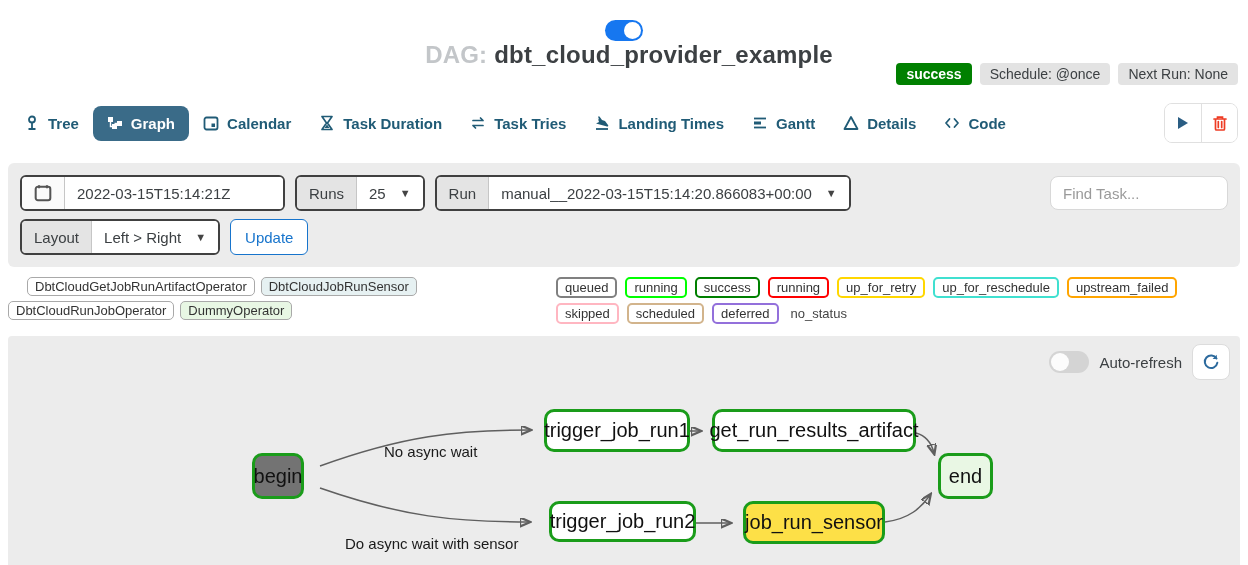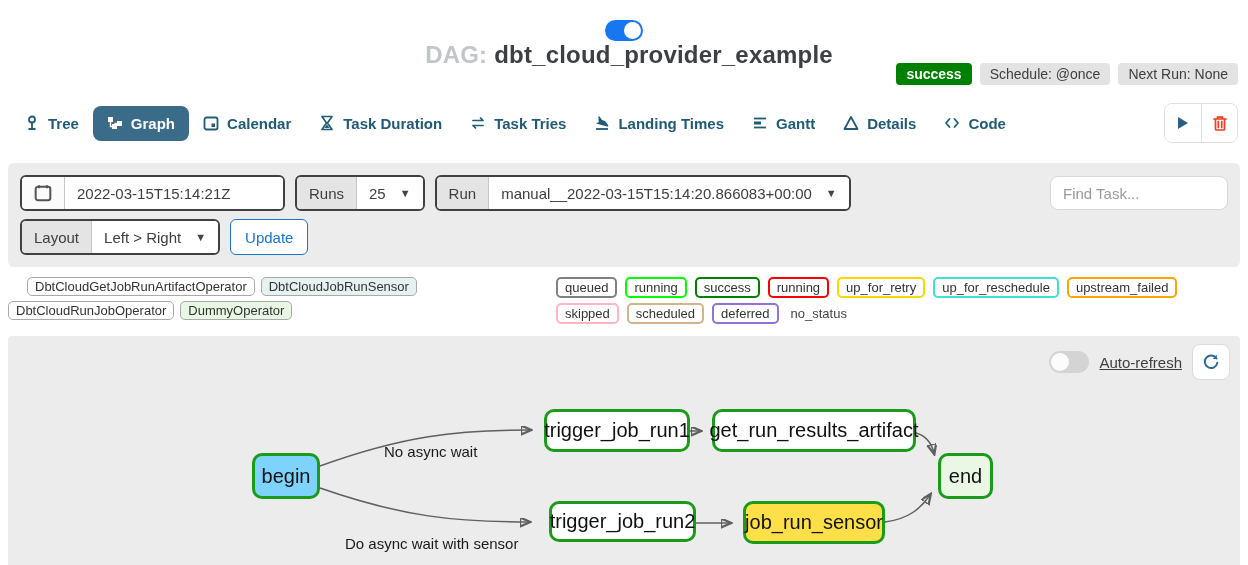--- a/index.html
+++ b/index.html
@@ -47,21 +47,21 @@
   
   .legend { display:flex; padding:10px 8px 0 8px; align-items:flex-start; }
   .op-legend { width:548px; display:flex; flex-wrap:wrap; gap:5px 6px; flex:none; }
   .state-legend { display:flex; flex-wrap:wrap; gap:5px 8px; align-items:center; }
   .lbadge { font-size:13px; padding:1px 7px; border-radius:5px; background:#fff; border:1px solid #a9a9a9; color:#333; white-space:nowrap; }
   .sbadge { font-size:13px; padding:1px 7px; border-radius:5px; background:#fff; border:2px solid #888; color:#333; white-space:nowrap; }
   .nostatus { font-size:13px; color:#444; padding:3px 4px; }
 
   
   .graph-panel { position:relative; margin:12px 8px 0 8px; height:244px; background:#ececec; border-radius:4px; }
-  .graph-controls { position:absolute; top:8px; right:10px; display:flex; align-items:center; gap:10px; z-index:3;text-decoration:underline; }
+  .graph-controls { position:absolute; top:8px; right:10px; display:flex; align-items:center; gap:10px; z-index:3; }
   .toggle-off { width:40px; height:22px; border-radius:11px; background:#d4d4d4; position:relative; cursor:pointer; }
   .toggle-off .knob { position:absolute; top:2px; left:2px; width:18px; height:18px; border-radius:50%; background:#fcfcfc; }
   .autorefresh-label { font-size:15px; color:#3c4043; }
   .refresh-btn { width:38px; height:36px; background:#fff; border:1px solid #dcdcdc; border-radius:8px;
      display:flex; align-items:center; justify-content:center; cursor:pointer; }
   .graph-canvas { position:absolute; inset:0; }
   .gnode { position:absolute; display:flex; align-items:center; justify-content:center;
      border:3px solid #1a9c1a; border-radius:10px; font-size:20px; color:#111; cursor:pointer; z-index:2; white-space:nowrap; }
   svg.edges { position:absolute; inset:0; width:100%; height:100%; z-index:1; }
   svg.edges path { fill:none; stroke:#5f5f5f; stroke-width:1.5; }
@@ -250,21 +250,21 @@
     <path d="M 312 130 C 395 100, 448 94, 522 94" marker-end="url(#arrow)"></path>
         <path d="M 312 152 C 395 181, 448 186, 521 186" marker-end="url(#arrow)"></path>
         <path d="M 682 95 L 692 95" marker-end="url(#arrow)"></path>
         <path d="M 908 97 C 919 100, 924 109, 926 117" marker-end="url(#arrow)"></path>
         <path d="M 682 187 L 722 187" marker-end="url(#arrow)"></path>
         <path d="M 877 186 C 901 183, 913 172, 922 159" marker-end="url(#arrow)"></path>
         <text x="376" y="121">No async wait</text>
         <text x="337" y="213">Do async wait with sensor</text>
       </svg>
     <div id="nodes-layer">
-        <div class="gnode" style="left: 244px; top: 117px; width: 68px; height: 46px; background: #7dd3fc; border-color: rgb(26, 156, 26);">begin</div>
+        <div class="gnode" style="left: 244px; top: 117px; width: 52px; height: 46px; background: #737373; border-color: rgb(26, 156, 26);">begin</div>
         <div class="gnode" style="left: 536px; top: 73px; width: 146px; height: 43px; background: rgb(255, 255, 255); border-color: rgb(26, 156, 26);">trigger_job_run1</div>
         <div class="gnode" style="left: 704px; top: 73px; width: 204px; height: 43px; background: rgb(255, 255, 255); border-color: rgb(26, 156, 26);">get_run_results_artifact</div>
         <div class="gnode" style="left: 541px; top: 165px; width: 147px; height: 41px; background: rgb(255, 255, 255); border-color: rgb(26, 156, 26);">trigger_job_run2</div>
         <div class="gnode" style="left: 735px; top: 165px; width: 142px; height: 43px; background: #fde047; border-color: rgb(26, 156, 26);">job_run_sensor</div>
         <div class="gnode" style="left: 930px; top: 117px; width: 55px; height: 46px; background: rgb(233, 247, 228); border-color: rgb(26, 156, 26);">end</div>
       </div>
   </div>
 </div>
 
 </body></html>

